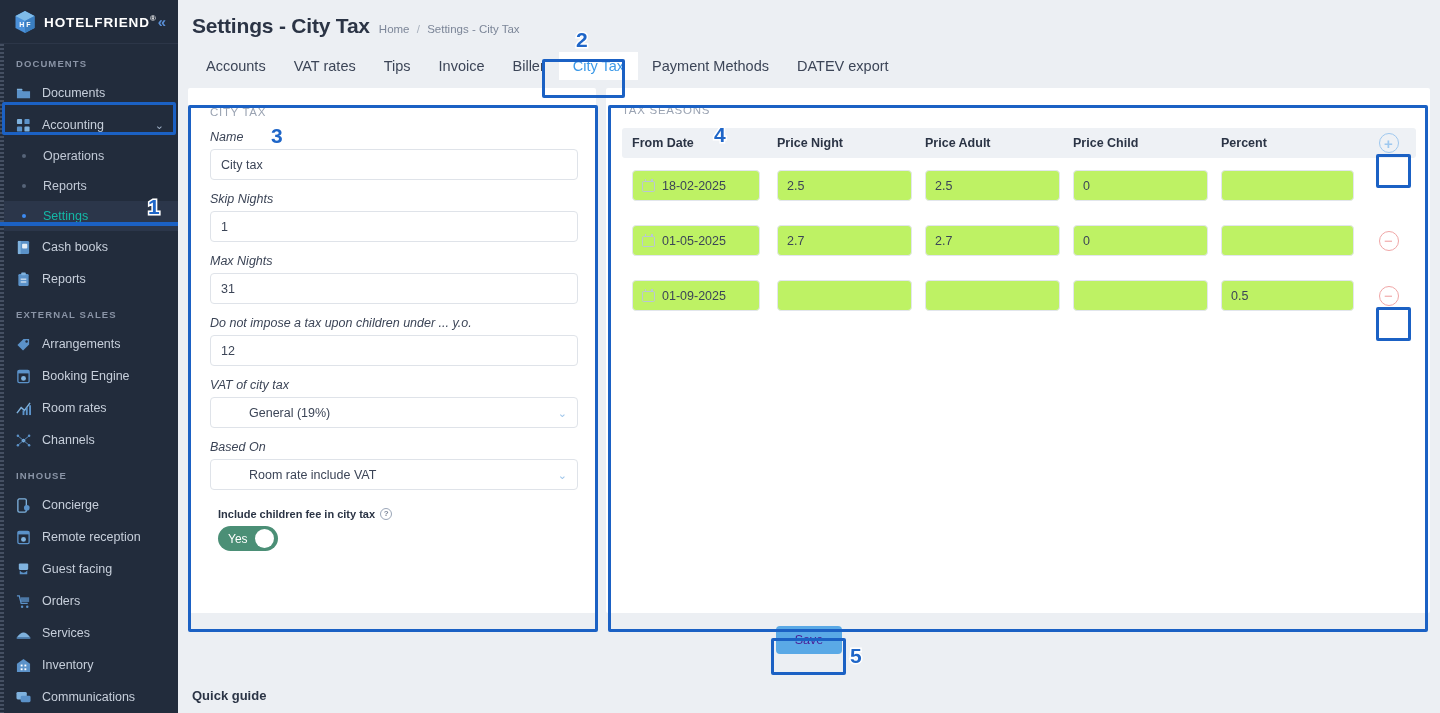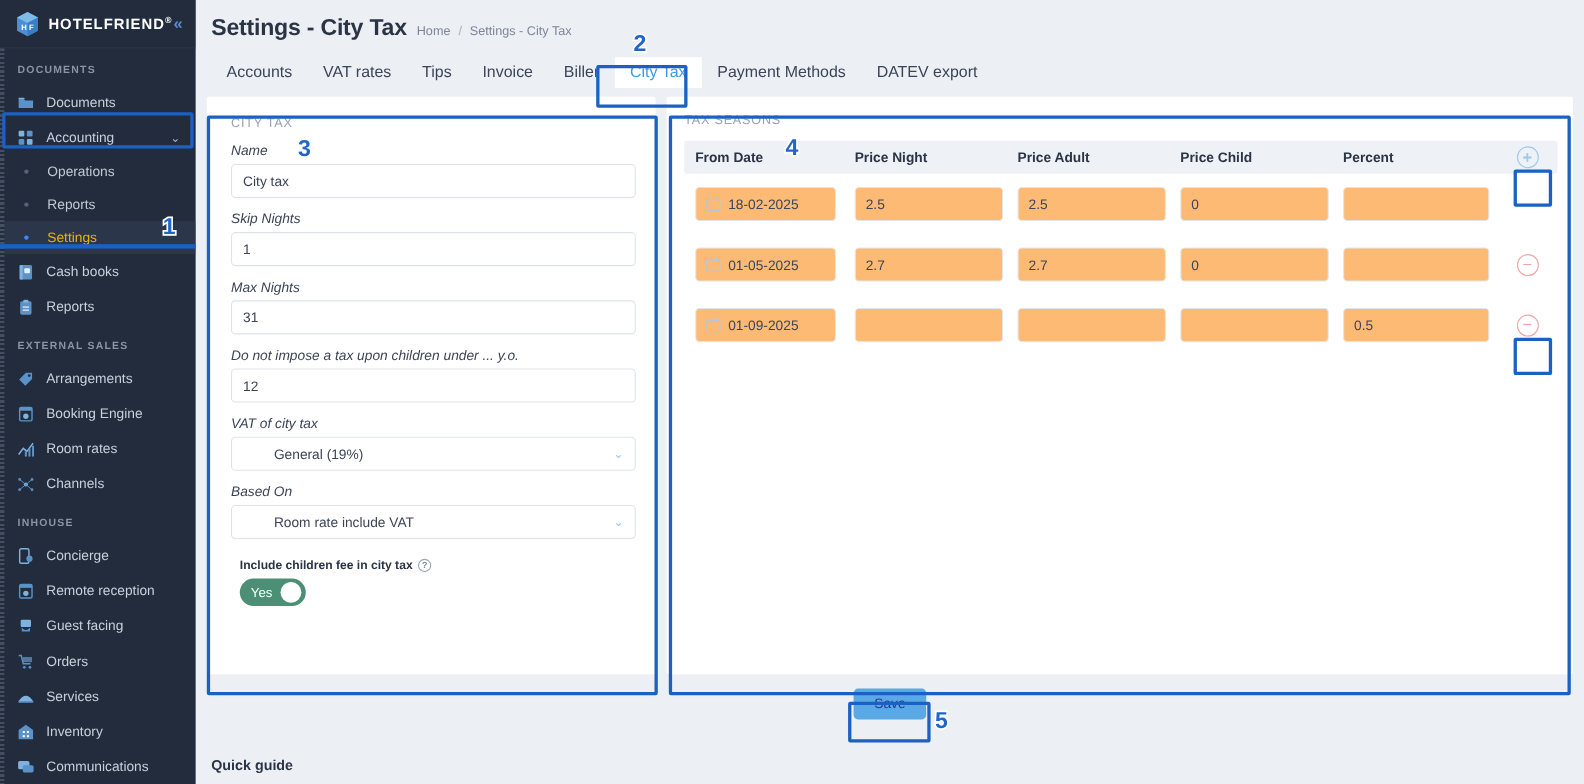--- a/index.html
+++ b/index.html
@@ -60,21 +60,21 @@
     height: 30px; padding-left: 22px;
     color: #c1c9d6; font-size: 12.5px;
   }
   .sb-sub .dot {
     width: 4px; height: 4px; border-radius: 50%;
     background: #5b6craa; background: #566478; flex: 0 0 4px;
   }
   .sb-sub .lbl { margin-left: 17px; }
   .sb-sub.active { background: #2b364a; }
   .sb-sub.active .dot { background: #3d8bf2; }
-  .sb-sub.active .lbl { color: #eab308; }
+  .sb-sub.active .lbl { color: #14b8a6; }
 
   
   .anno-box {
     position: absolute; border: 3px solid #1b61c4; border-radius: 2px;
     pointer-events: none; z-index: 40;
   }
   .anno-line {
     position: absolute; background: #1b61c4; z-index: 40; pointer-events: none;
   }
   .anno-num {
@@ -165,21 +165,21 @@
   }
   .c-date { width: 145px; flex: 0 0 145px; padding-left: 10px; }
   .c-night { width: 148px; flex: 0 0 148px; padding-left: 10px; }
   .c-adult { width: 148px; flex: 0 0 148px; padding-left: 10px; }
   .c-child { width: 148px; flex: 0 0 148px; padding-left: 10px; }
   .c-pct   { width: 150px; flex: 0 0 150px; padding-left: 10px; }
   .c-act   { flex: 1; display: flex; align-items: center; justify-content: center; }
 
   .cell-inp {
     height: 31px; border: 1px solid #e2e6ec; border-radius: 4px;
-    background: #fdba74; font-size: 12.5px; color: #3c4557;
+    background: #bef264; font-size: 12.5px; color: #3c4557;
     display: flex; align-items: center; padding: 0 9px; gap: 7px;
   }
   .c-date .cell-inp { width: 128px; }
   .c-night .cell-inp, .c-adult .cell-inp, .c-child .cell-inp { width: 135px; }
   .c-pct .cell-inp { width: 133px; }
 
   .cal-ic { width: 13px; height: 13px; flex: 0 0 13px; position: relative; }
   .cal-ic i {
     position: absolute; left: 0; top: 2px; width: 13px; height: 11px;
     border: 1.2px solid #b9c6d6; border-radius: 1.5px; display: block;

